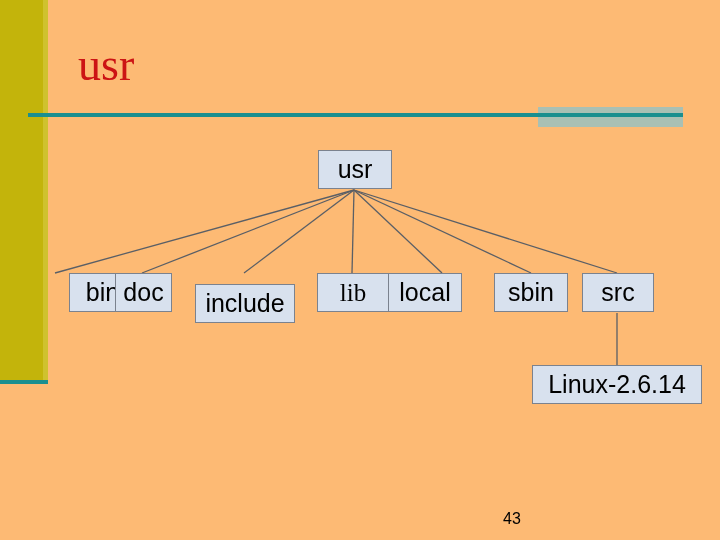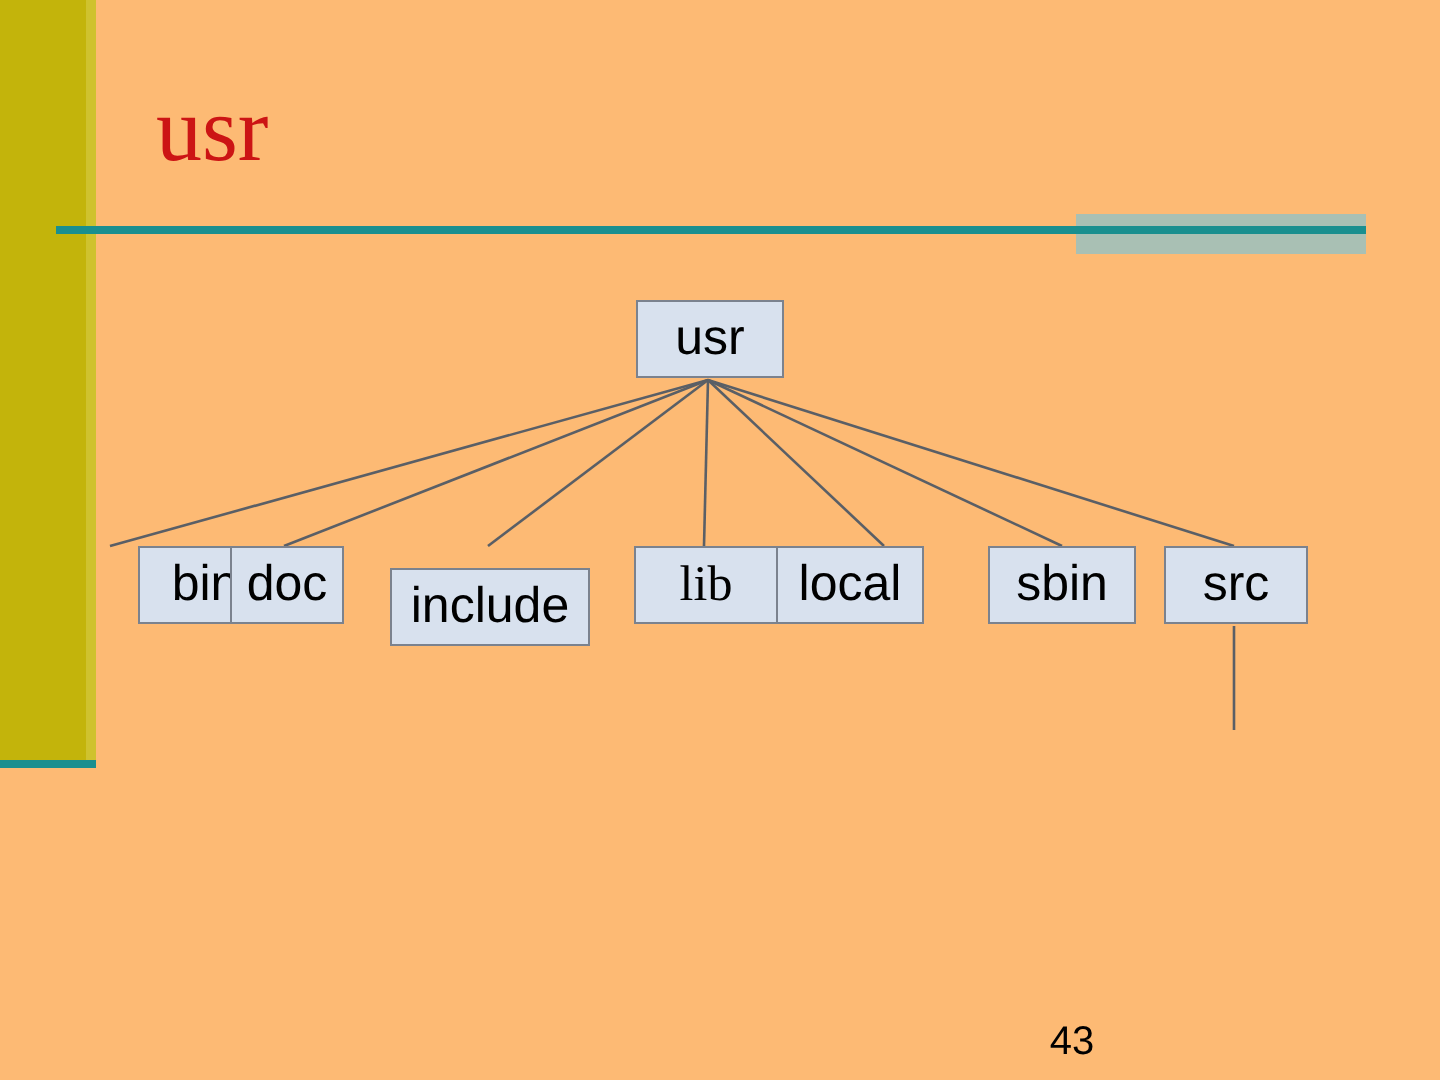--- a/index.html
+++ b/index.html
@@ -56,22 +56,22 @@
   .n-bin   {left:23px; top:273px;width:65px;margin-left:46px;}
   .n-doc   {left:115px;top:273px;width:55px;justify-content:center;}
   .n-include{left:195px;top:284px;width:98px;}
   .n-lib   {left:317px;top:273px;width:70px;font-family:Liberation Serif, serif;}
   .n-local {left:388px;top:273px;width:72px;}
   .n-sbin  {left:481px;top:273px;width:72px;margin-left:13px;}
   .n-src   {left:582px;top:273px;width:70px;justify-content:center;}
   .n-linux {left:532px;top:365px;width:168px;}
   
   .page-number{
-    position:absolute;left:516px;top:510px;width:40px;
-    font-size:20px;color:#000000;text-align:center;
+    position:absolute;left:492px;top:510px;width:40px;
+    font-size:16px;color:#000000;text-align:center;
   }
 </style>
 </head>
 <body>
 
 <div class="slide">
 
   <div class="accent-bar"></div>
   <div class="accent-bar-cap"></div>
 
@@ -110,16 +110,19 @@
   <div class="node n-local">
     <span>local</span>
   </div>
   <div class="node n-sbin">
     <span>sbin</span>
   </div>
   <div class="node n-src">
     <span>src</span>
   </div>
 
+  <div class="node n-linux">
+    <span>Linux-2.6.14</span>
+  </div>
 
   <div class="page-number">43</div>
 
 </div>
 
 </body></html>

